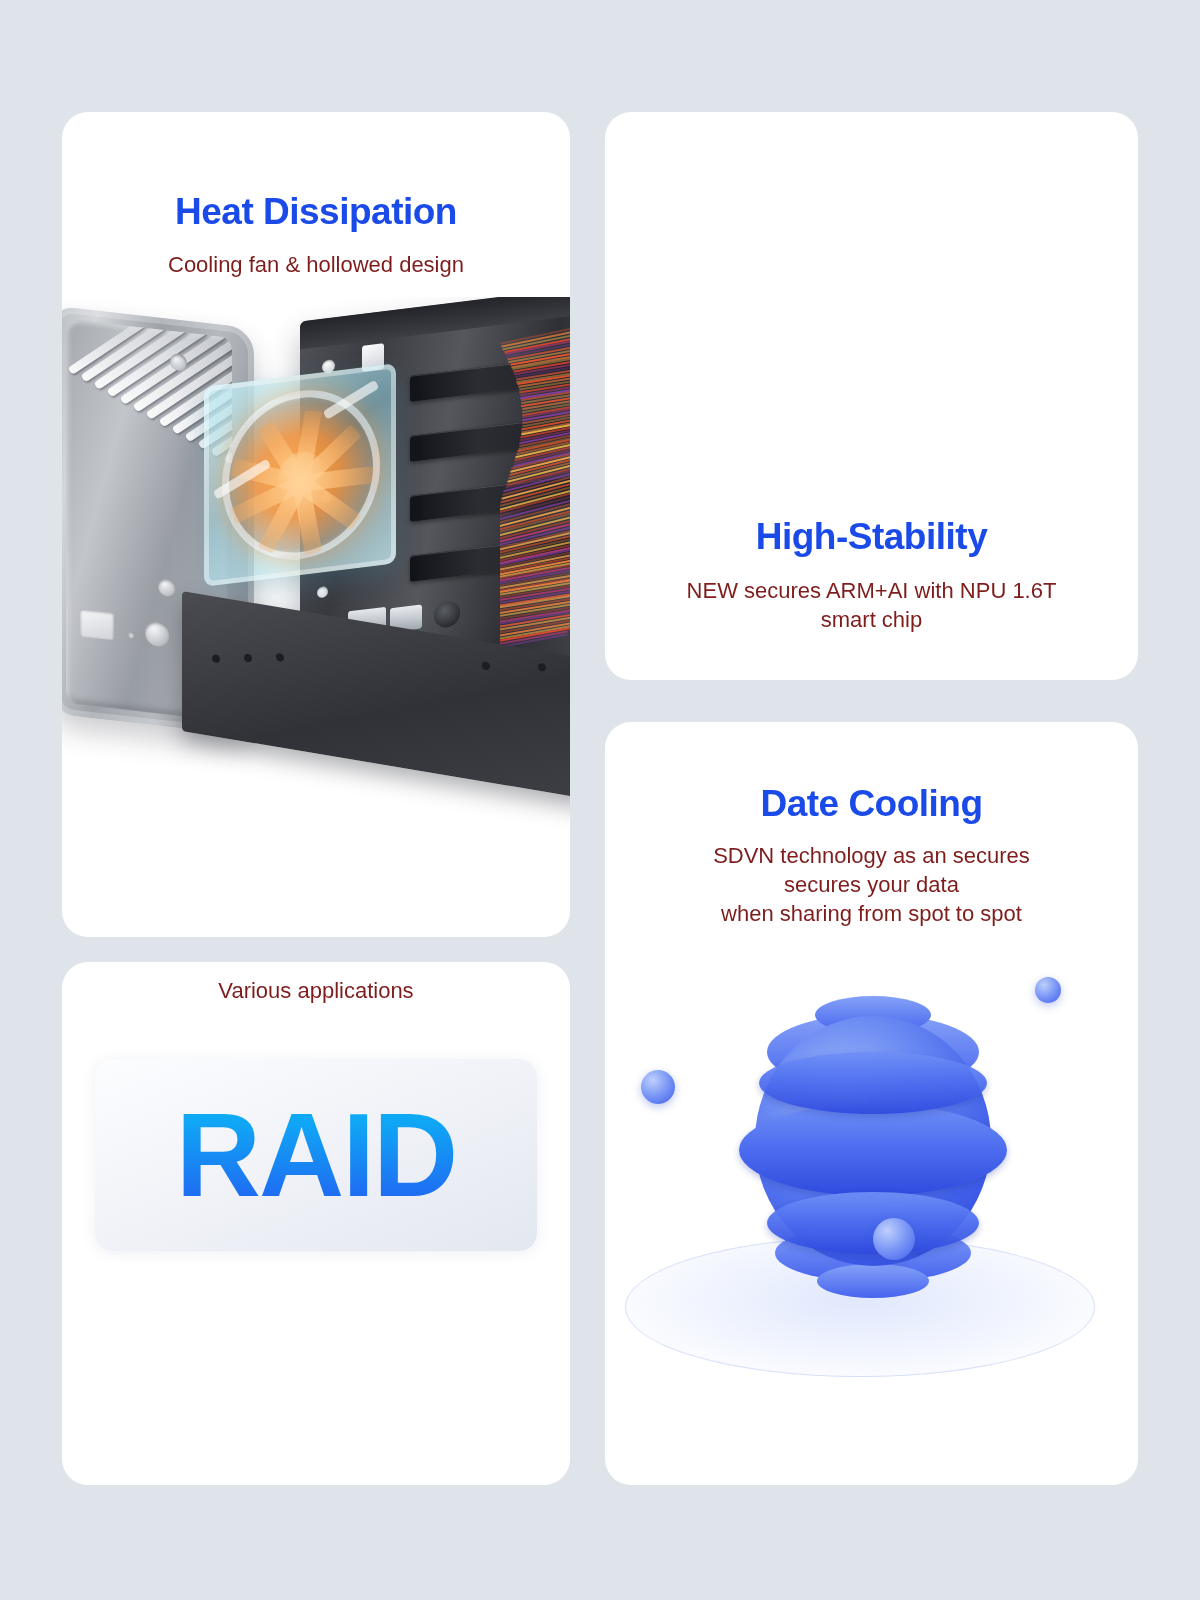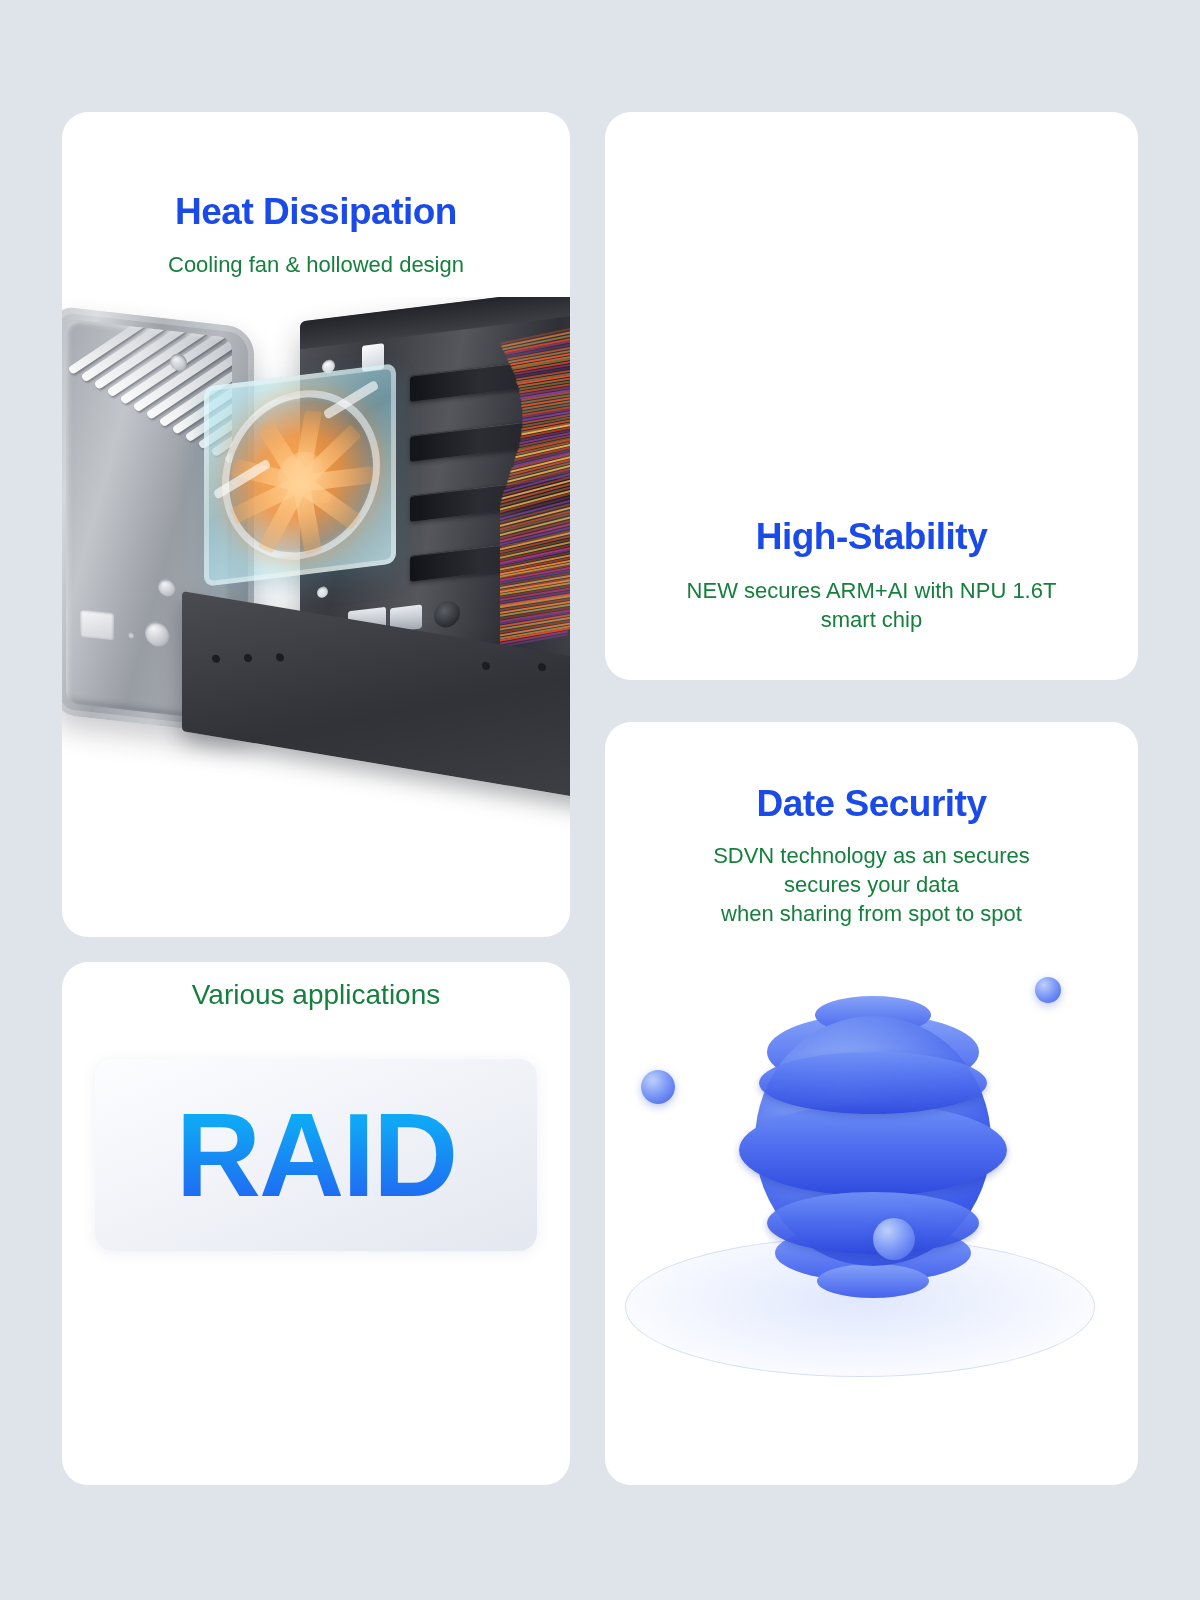--- a/index.html
+++ b/index.html
@@ -22,21 +22,21 @@
   
   .headline {
     text-align:center;
     font-weight:bold;
     color:#1a4ae8;
     letter-spacing:-0.5px;
     line-height:1.1;
   }
   .subline {
     text-align:center;
-    color:#15803d;
+    color:#7f1d1d;
     line-height:1.33;
     font-weight:normal;
   }
 
   
   #card-heat { left:62px; top:112px; width:508px; height:825px; }
   #card-heat .headline { font-size:37px; margin-top:80px; }
   #card-heat .subline  { font-size:22px; margin-top:17px; }
 
   .nas-scene {
@@ -175,21 +175,21 @@
   .gradient-word {
     width:100%; height:100%;
     display:flex; align-items:center; justify-content:center;
     font-weight:bold; letter-spacing:-2px;
     background:linear-gradient(180deg,#00c6f7 0%,#10a5f5 34%,#1f6cf2 72%,#1a45ef 100%);
     -webkit-background-clip:text; background-clip:text;
     -webkit-text-fill-color:transparent; color:transparent;
   }
   #raid-plate .gradient-word { font-size:118px; }
   #card-raid .headline { font-size:36px; margin-top:330px; }
-  #card-raid .subline  { font-size:28px; margin-top:14px; }
+  #card-raid .subline  { font-size:22px; margin-top:14px; }
 
   
   #card-ai { left:605px; top:112px; width:533px; height:568px; }
   #ai-plate { left:85px; top:68px; width:345px; height:285px; border-radius:24px; }
   #ai-plate .gradient-word { font-size:150px; letter-spacing:-3px; }
   #card-ai .headline { font-size:37px; margin-top:405px; }
   #card-ai .subline  { font-size:22px; margin-top:18px; }
 
   
   #card-sec { left:605px; top:722px; width:533px; height:763px; }
@@ -427,21 +427,21 @@
 
   <div class="card" id="card-ai">
     <div class="headline">High-Stability</div>
     <div class="subline">
       <span>NEW secures ARM+AI with NPU 1.6T</span><br>
       <span>smart chip</span>
     </div>
   </div>
 
   <div class="card" id="card-sec">
-    <div class="headline">Date Security</div>
+    <div class="headline">Date Cooling</div>
     <div class="subline">
       <span>SDVN technology as an secures</span><br>
       <span>secures your data</span><br>
       <span>when sharing from spot to spot</span>
     </div>
 
     <div class="globe-scene">
       <div class="globe-floor"></div>
 
       <div class="globe-wrap">

